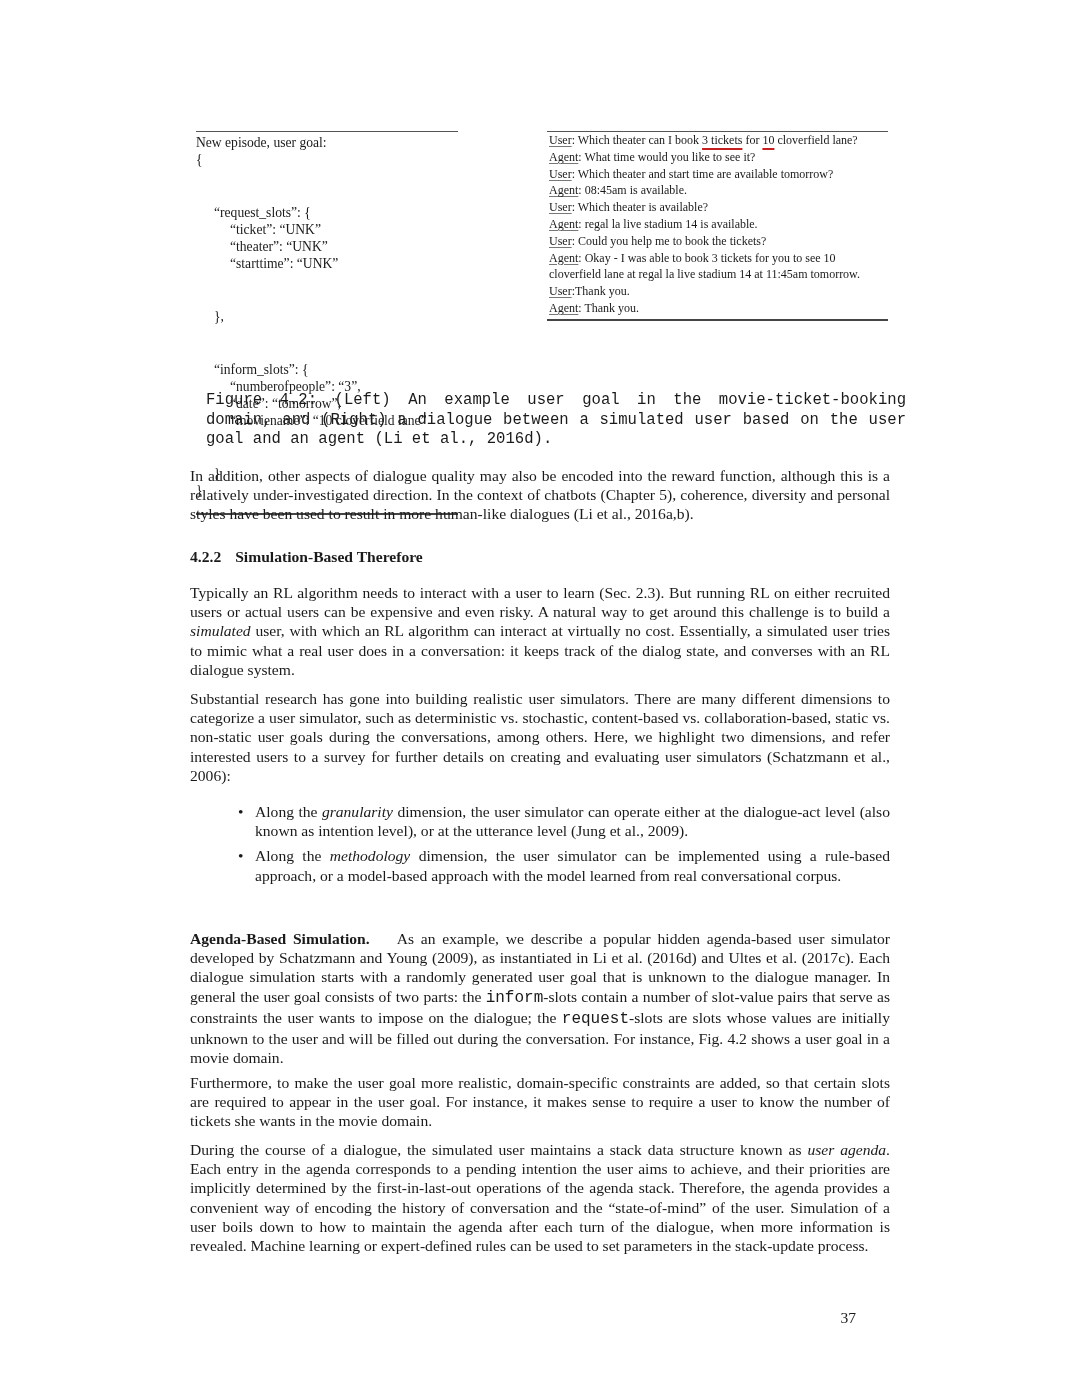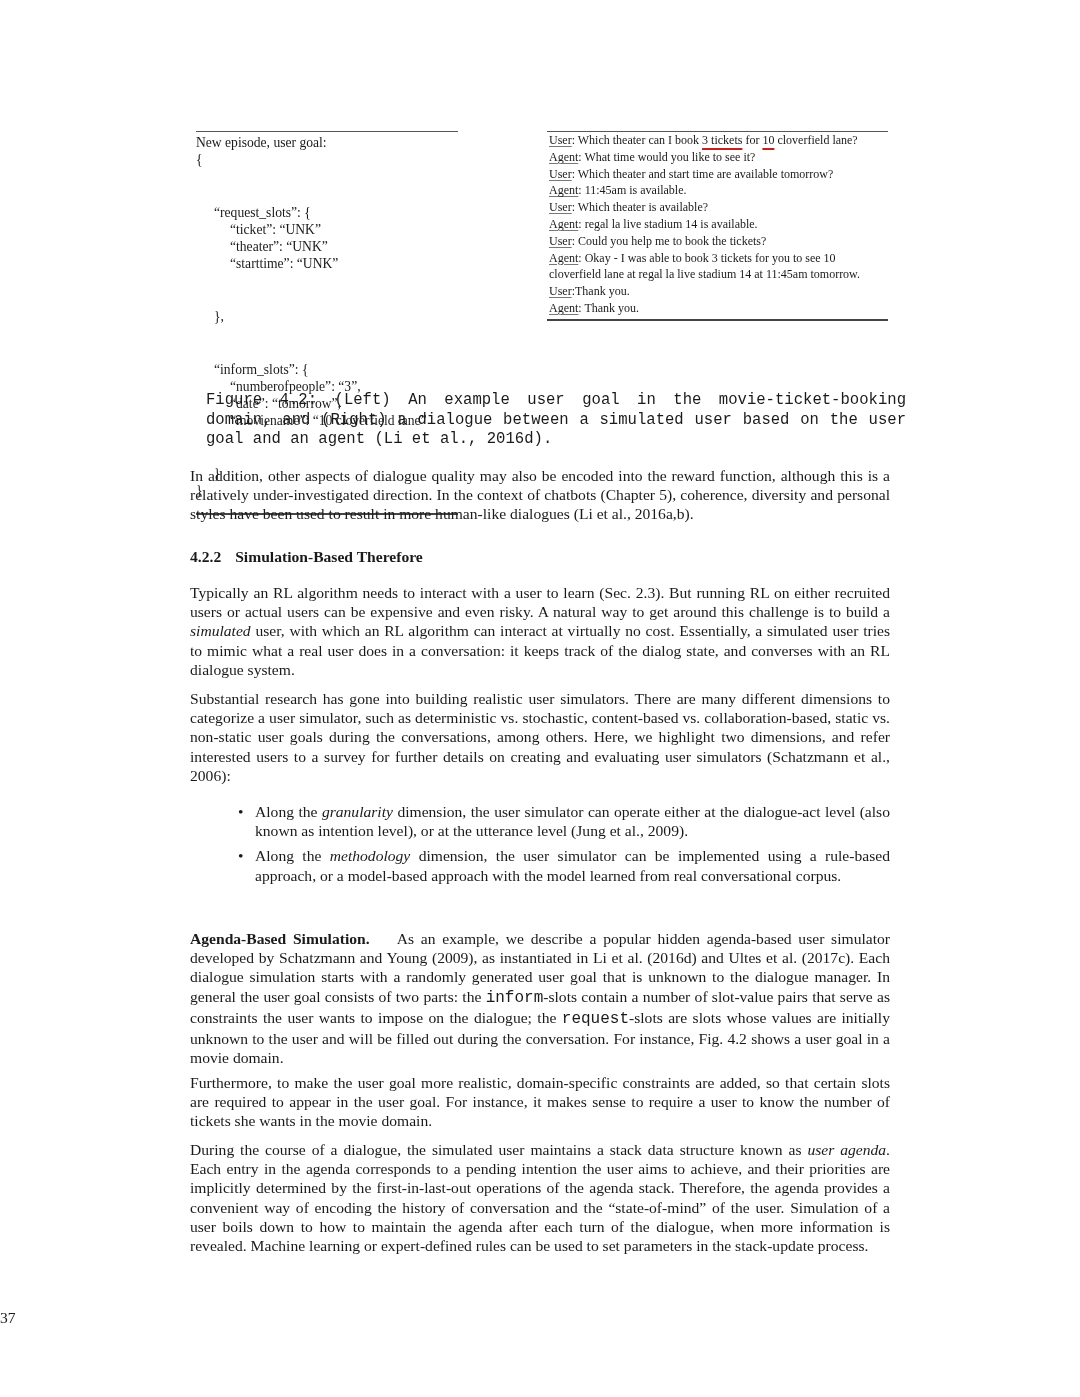--- a/index.html
+++ b/index.html
@@ -26,21 +26,21 @@
 
   
   .caption { left: 206px; top: 391px; width: 700px; font-size: 15.6px; line-height: 19.5px; text-align: justify; font-family: Liberation Mono, monospace; }
   .para { left: 190px; width: 700px; font-size: 15.6px; line-height: 19.2px; text-align: justify; margin: 0; }
   .heading { left: 190px; top: 548px; font-size: 15.6px; font-weight: bold; }
   .heading .num { margin-right: 14px; margin-top: 44px; }
   .bullets { left: 235px; top: 802px; width: 655px; font-size: 15.6px; line-height: 19.2px; }
   .bullet { position: relative; padding-left: 20px; text-align: justify; margin-bottom: 6px; }
   .bullet .dot { position: absolute; left: 3px; top: 0; }
   .mono { font-family: "Liberation Mono", monospace; font-size: 16px; }
-  .page-num { left: 0; width: 856px; top: 1309px; text-align: left; font-size: 15.6px; }
+  .page-num { left: 0; width: 856px; top: 1309px; text-align: right; font-size: 15.6px; }
 </style>
 </head>
 <body>
 
 <div class="abs fig-left">
   <div class="rule-top"></div>
   <div class="goal">
     <div>New episode, user goal:</div>
     <div>{</div>
     <div class="i1">“request_slots”: {</div>
@@ -57,21 +57,21 @@
   </div>
   <div class="rule-bot"></div>
 </div>
 
 <div class="abs fig-right">
   <div class="rule-top"></div>
   <div class="dlg">
     <div><span class="spk">User</span><span>: </span><span>Which theater can I book </span><span class="red-ul">3 tickets</span><span> for </span><span class="red-ul">10</span><span> cloverfield lane?</span></div>
     <div><span class="spk">Agent</span><span>: </span><span>What time would you like to see it?</span></div>
     <div><span class="spk">User</span><span>: </span><span>Which theater and start time are available tomorrow?</span></div>
-    <div><span class="spk">Agent</span><span>: </span><span>11:45am is available.</span></div>
+    <div><span class="spk">Agent</span><span>: </span><span>08:45am is available.</span></div>
     <div><span class="spk">User</span><span>: </span><span>Which theater is available?</span></div>
     <div><span class="spk">Agent</span><span>: </span><span>regal la live stadium 14 is available.</span></div>
     <div><span class="spk">User</span><span>: </span><span>Could you help me to book the tickets?</span></div>
     <div><span class="spk">Agent</span><span>: </span><span>Okay - I was able to book 3 tickets for you to see 10 cloverfield lane at regal la live stadium 14 at 11:45am tomorrow.</span></div>
     <div><span class="spk">User</span><span>:</span><span>Thank you.</span></div>
     <div><span class="spk">Agent</span><span>: </span><span>Thank you.</span></div>
   </div>
   <div class="rule-bot"></div>
 </div>
 

